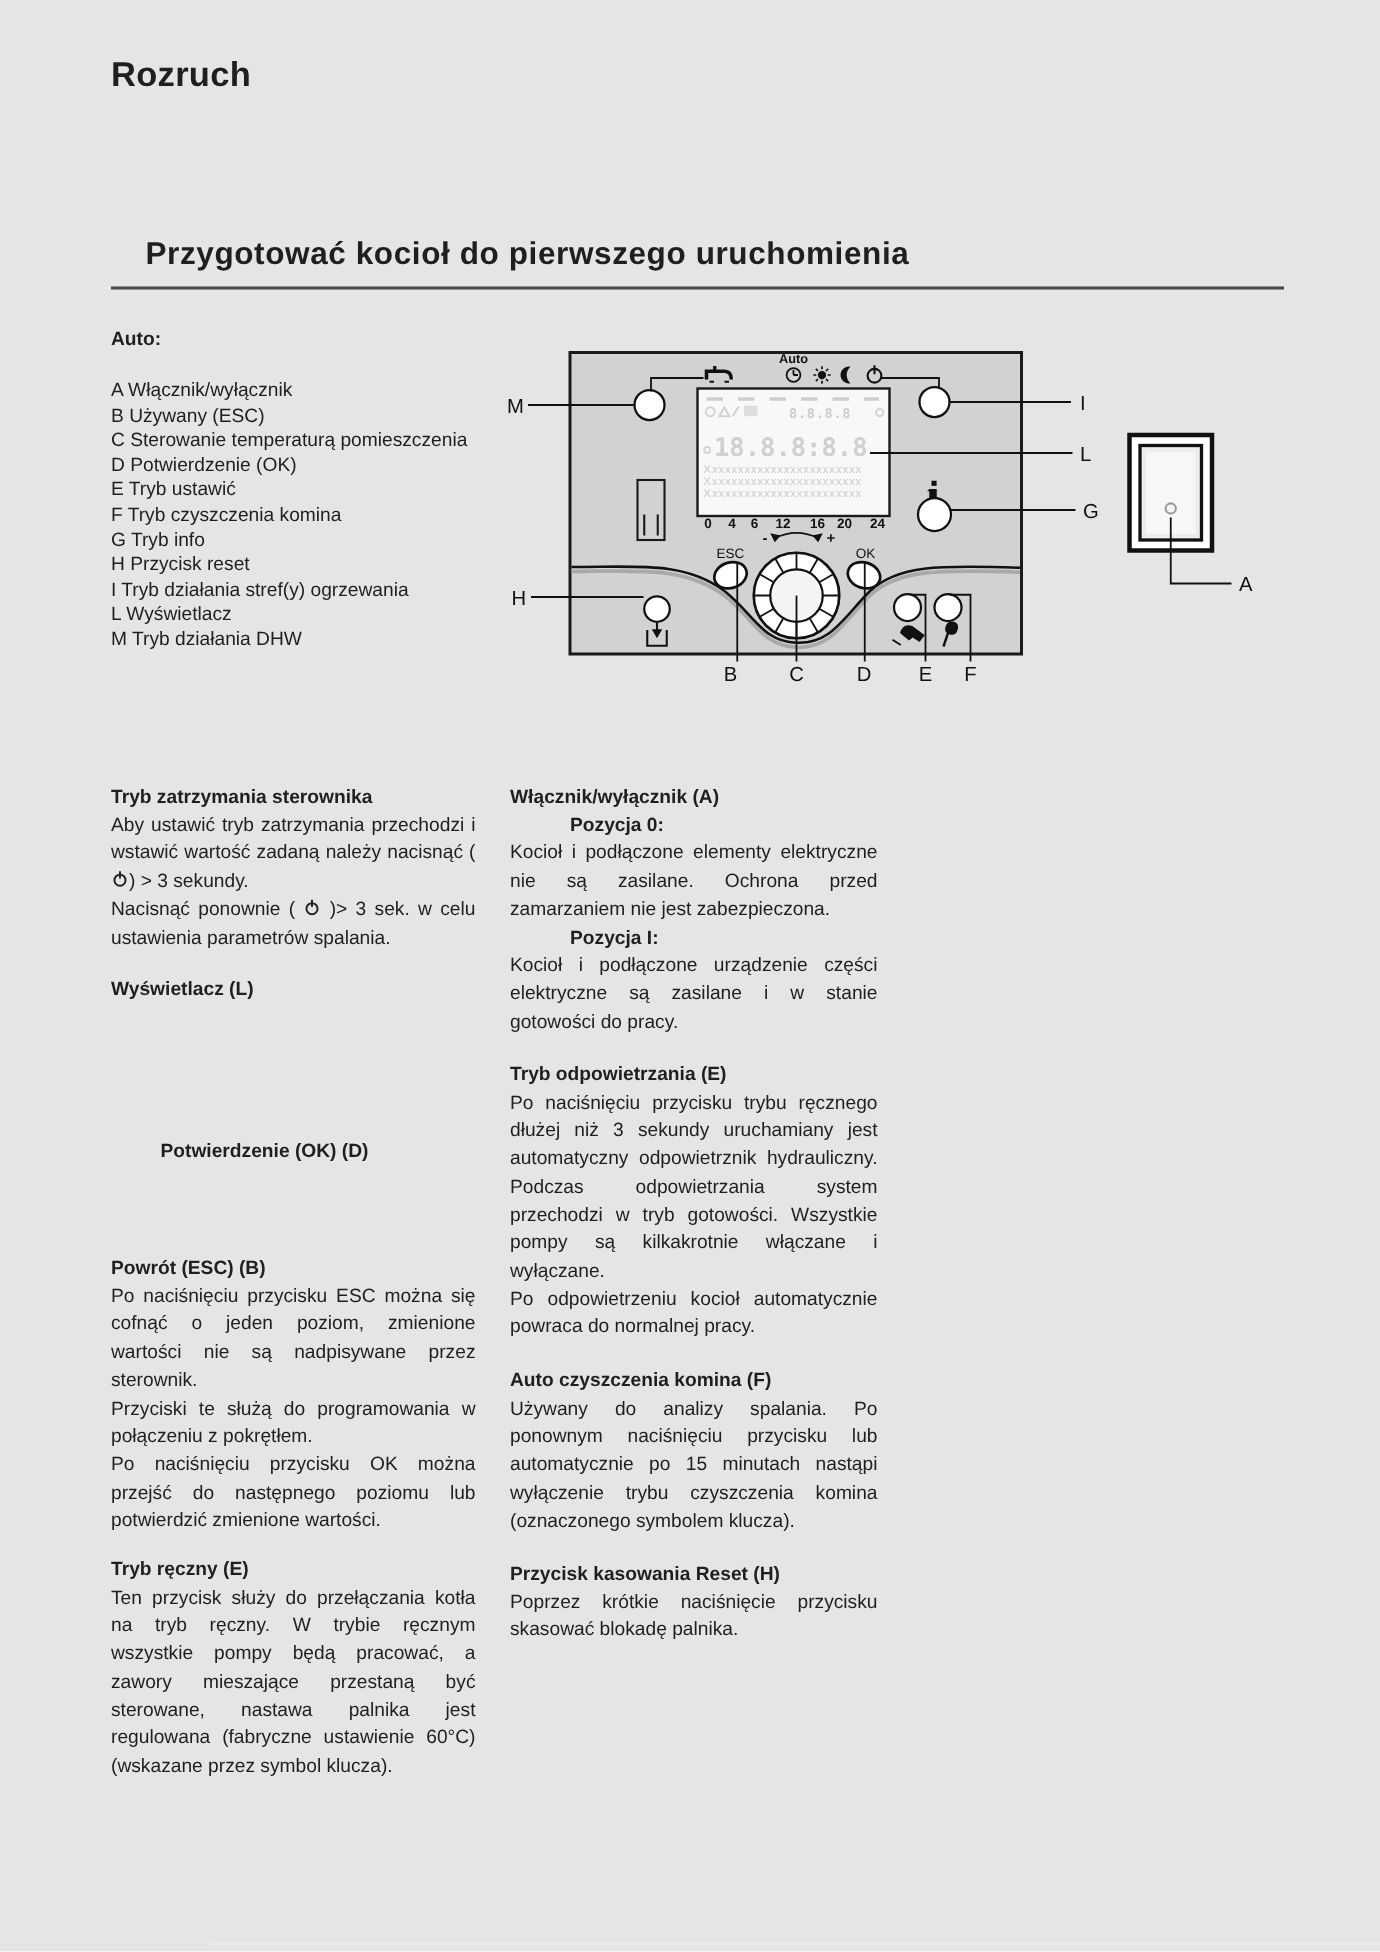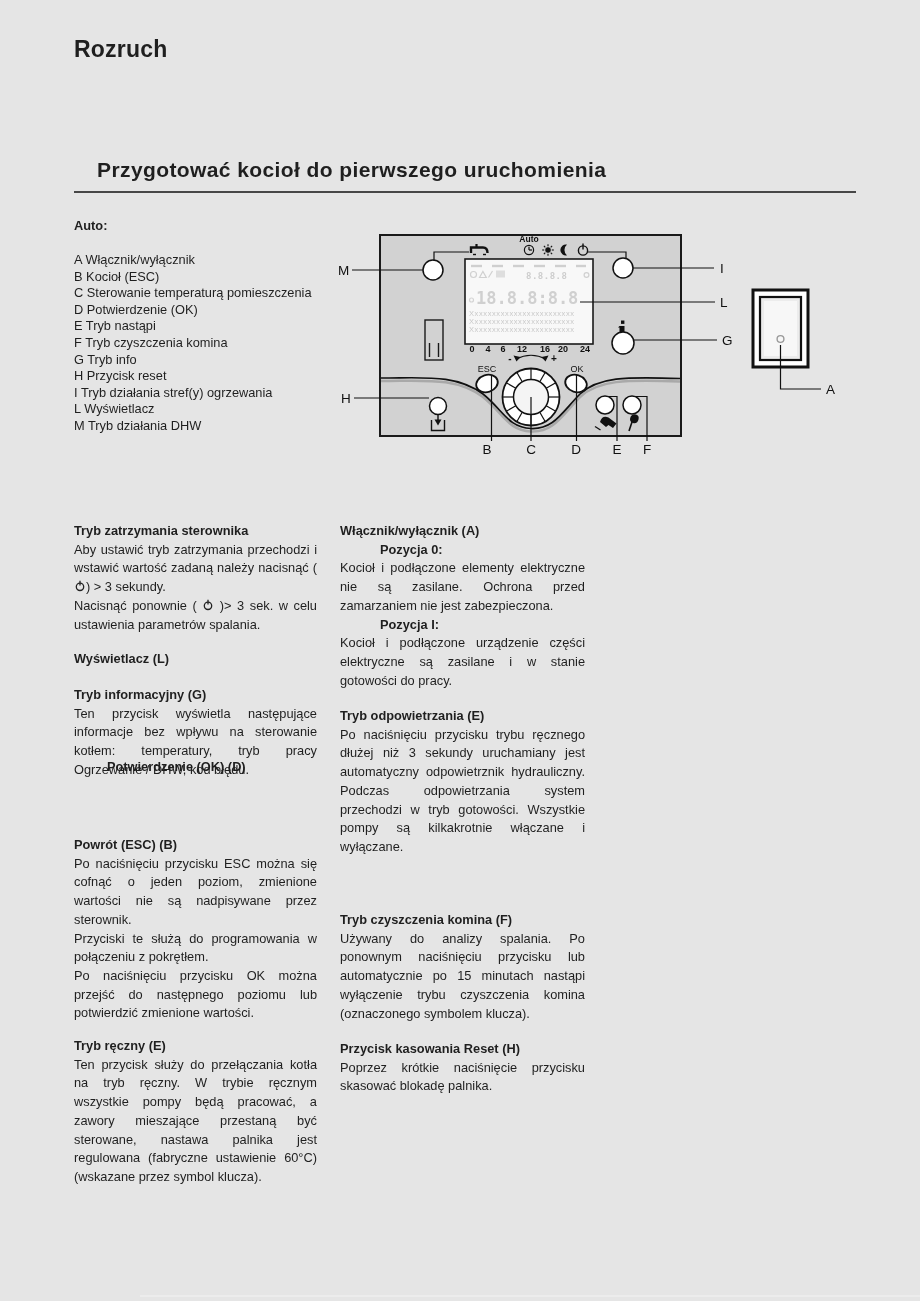--- a/index.html
+++ b/index.html
@@ -26,24 +26,24 @@
 <div id="page">
 
   <h1 class="title abs" style="left:74px;top:36px;">Rozruch</h1>
 
   <h2 class="subtitle abs" style="left:74px;top:158px;margin-left:23px;">Przygotować kocioł do pierwszego uruchomienia</h2>
   <hr class="rule abs" style="left:74px;top:191px;width:782px;">
 
   <div class="abs keyhead" style="left:74px;top:218px;">Auto:</div>
   <div class="abs keylist" style="left:74px;top:252px;width:260px;">
     <div>A Włącznik/wyłącznik</div>
-    <div>B Kocioł (ESC)</div>
+    <div>B Używany (ESC)</div>
     <div>C Sterowanie temperaturą pomieszczenia</div>
     <div>D Potwierdzenie (OK)</div>
-    <div>E Tryb nastąpi</div>
+    <div>E Tryb ustawić</div>
     <div>F Tryb czyszczenia komina</div>
     <div>G Tryb info</div>
     <div>H Przycisk reset</div>
     <div>I Tryb działania stref(y) ogrzewania</div>
     <div>L Wyświetlacz</div>
     <div>M Tryb działania DHW</div>
   </div>
 
   <div class="abs" style="left:330px;top:225px;">
   <svg width="530" height="240" viewBox="0 0 530 240">
@@ -234,24 +234,20 @@
     <p><span>Nacisnąć ponownie ( </span><svg class="pwr-inline" width="12" height="12" viewBox="0 0 12 12">
           <circle cx="6" cy="6.8" r="3.7" fill="none" stroke="#222" stroke-width="1.3"></circle>
           <line x1="6" y1="0.8" x2="6" y2="5.6" stroke="#222" stroke-width="1.3"></line>
         </svg><span> )&gt; 3 sek. w celu ustawienia parametrów spalania.</span></p>
   </section>
 
   <section class="txt abs" style="left:74px;top:650px;">
     <h3>Wyświetlacz (L)</h3>
   </section>
 
-  <section class="txt abs" style="left:74px;top:686px;">
-    <h3>Tryb informacyjny (G)</h3>
-    <p>Ten przycisk wyświetla następujące informacje bez wpływu na sterowanie kotłem: temperatury, tryb pracy Ogrzewanie / DHW, kod błędu.</p>
-  </section>
 
   <section class="txt abs" style="left:74px;top:758px;padding-left:33px;">
     <h3>Potwierdzenie (OK) (D)</h3>
   </section>
 
   <section class="txt abs" style="left:74px;top:836px;">
     <h3>Powrót (ESC) (B)</h3>
     <p>Po naciśnięciu przycisku ESC można się cofnąć o jeden poziom, zmienione wartości nie są nadpisywane przez sterownik.</p>
     <p>Przyciski te służą do programowania w połączeniu z pokrętłem.</p>
     <p>Po naciśnięciu przycisku OK można przejść do następnego poziomu lub potwierdzić zmienione wartości.</p>
@@ -266,24 +262,25 @@
     <h3>Włącznik/wyłącznik (A)</h3>
     <p class="sub">Pozycja 0:</p>
     <p>Kocioł i podłączone elementy elektryczne nie są zasilane. Ochrona przed zamarzaniem nie jest zabezpieczona.</p>
     <p class="sub">Pozycja I:</p>
     <p>Kocioł i podłączone urządzenie części elektryczne są zasilane i w stanie gotowości do pracy.</p>
   </section>
 
   <section class="txt abs" style="left:340px;top:707px;width:245px;">
     <h3>Tryb odpowietrzania (E)</h3>
     <p>Po naciśnięciu przycisku trybu ręcznego dłużej niż 3 sekundy uruchamiany jest automatyczny odpowietrznik hydrauliczny. Podczas odpowietrzania system przechodzi w tryb gotowości. Wszystkie pompy są kilkakrotnie włączane i wyłączane.</p>
+    <p>Po odpowietrzeniu kocioł automatycznie powraca do normalnej pracy.</p>
   </section>
 
   <section class="txt abs" style="left:340px;top:911px;width:245px;">
-    <h3>Tryb czyszczenia komina (F)</h3>
+    <h3>Auto czyszczenia komina (F)</h3>
     <p>Używany do analizy spalania. Po ponownym naciśnięciu przycisku lub automatycznie po 15 minutach nastąpi wyłączenie trybu czyszczenia komina (oznaczonego symbolem klucza).</p>
   </section>
 
   <section class="txt abs" style="left:340px;top:1040px;width:245px;">
     <h3>Przycisk kasowania Reset (H)</h3>
     <p>Poprzez krótkie naciśnięcie przycisku skasować blokadę palnika.</p>
   </section>
 
   <div class="abs botline" style="left:140px;top:1295px;width:780px;"></div>
 </div>

